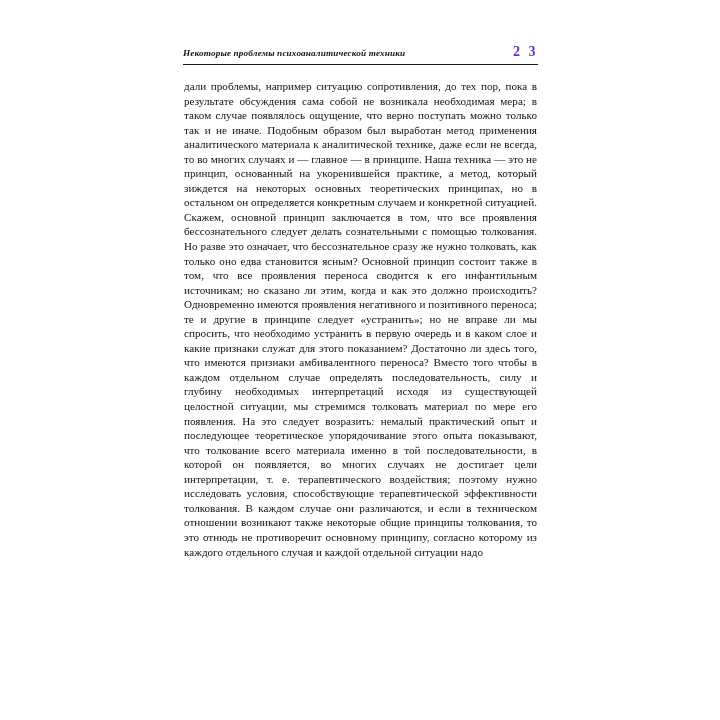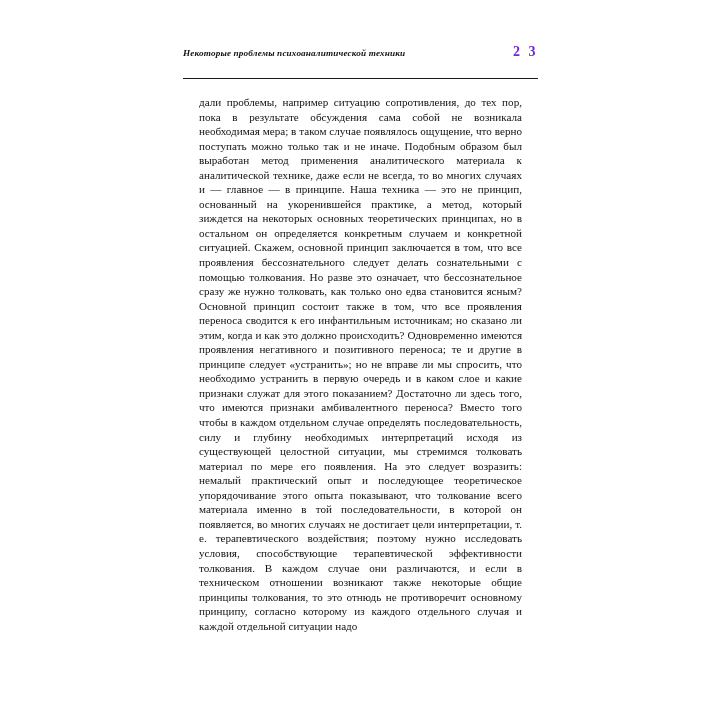--- a/index.html
+++ b/index.html
@@ -25,21 +25,21 @@
     top: 44px;
     width: 355px;
     height: 640px;
     background: #ffffff;
   }
   .running-head {
     display: flex;
     align-items: baseline;
     justify-content: space-between;
     border-bottom: 1.2px solid #1a1a1a;
-    padding-bottom: 18px;
+    padding-bottom: 4px;
     margin-bottom: 14px;
   }
   .running-head-title {
     font-family: "Liberation Serif", serif;
     font-style: italic;
     font-weight: bold;
     font-size: 9.2px;
     letter-spacing: 0.15px;
     color: #15130f;
     white-space: nowrap;
@@ -55,21 +55,21 @@
     font-family: "Liberation Serif", serif;
     font-size: 11.15px;
     line-height: 14.55px;
     color: #131210;
     text-align: justify;
     text-justify: inter-word;
     hyphens: manual;
     -webkit-hyphens: manual;
   }
   .body-text p {
-    margin: 16px;
+    margin: 1px;
     text-indent: 0;
   }
 </style>
 </head>
 <body>
 
 <div class="page">
   <div class="page-inner">
 
     <div class="running-head">

